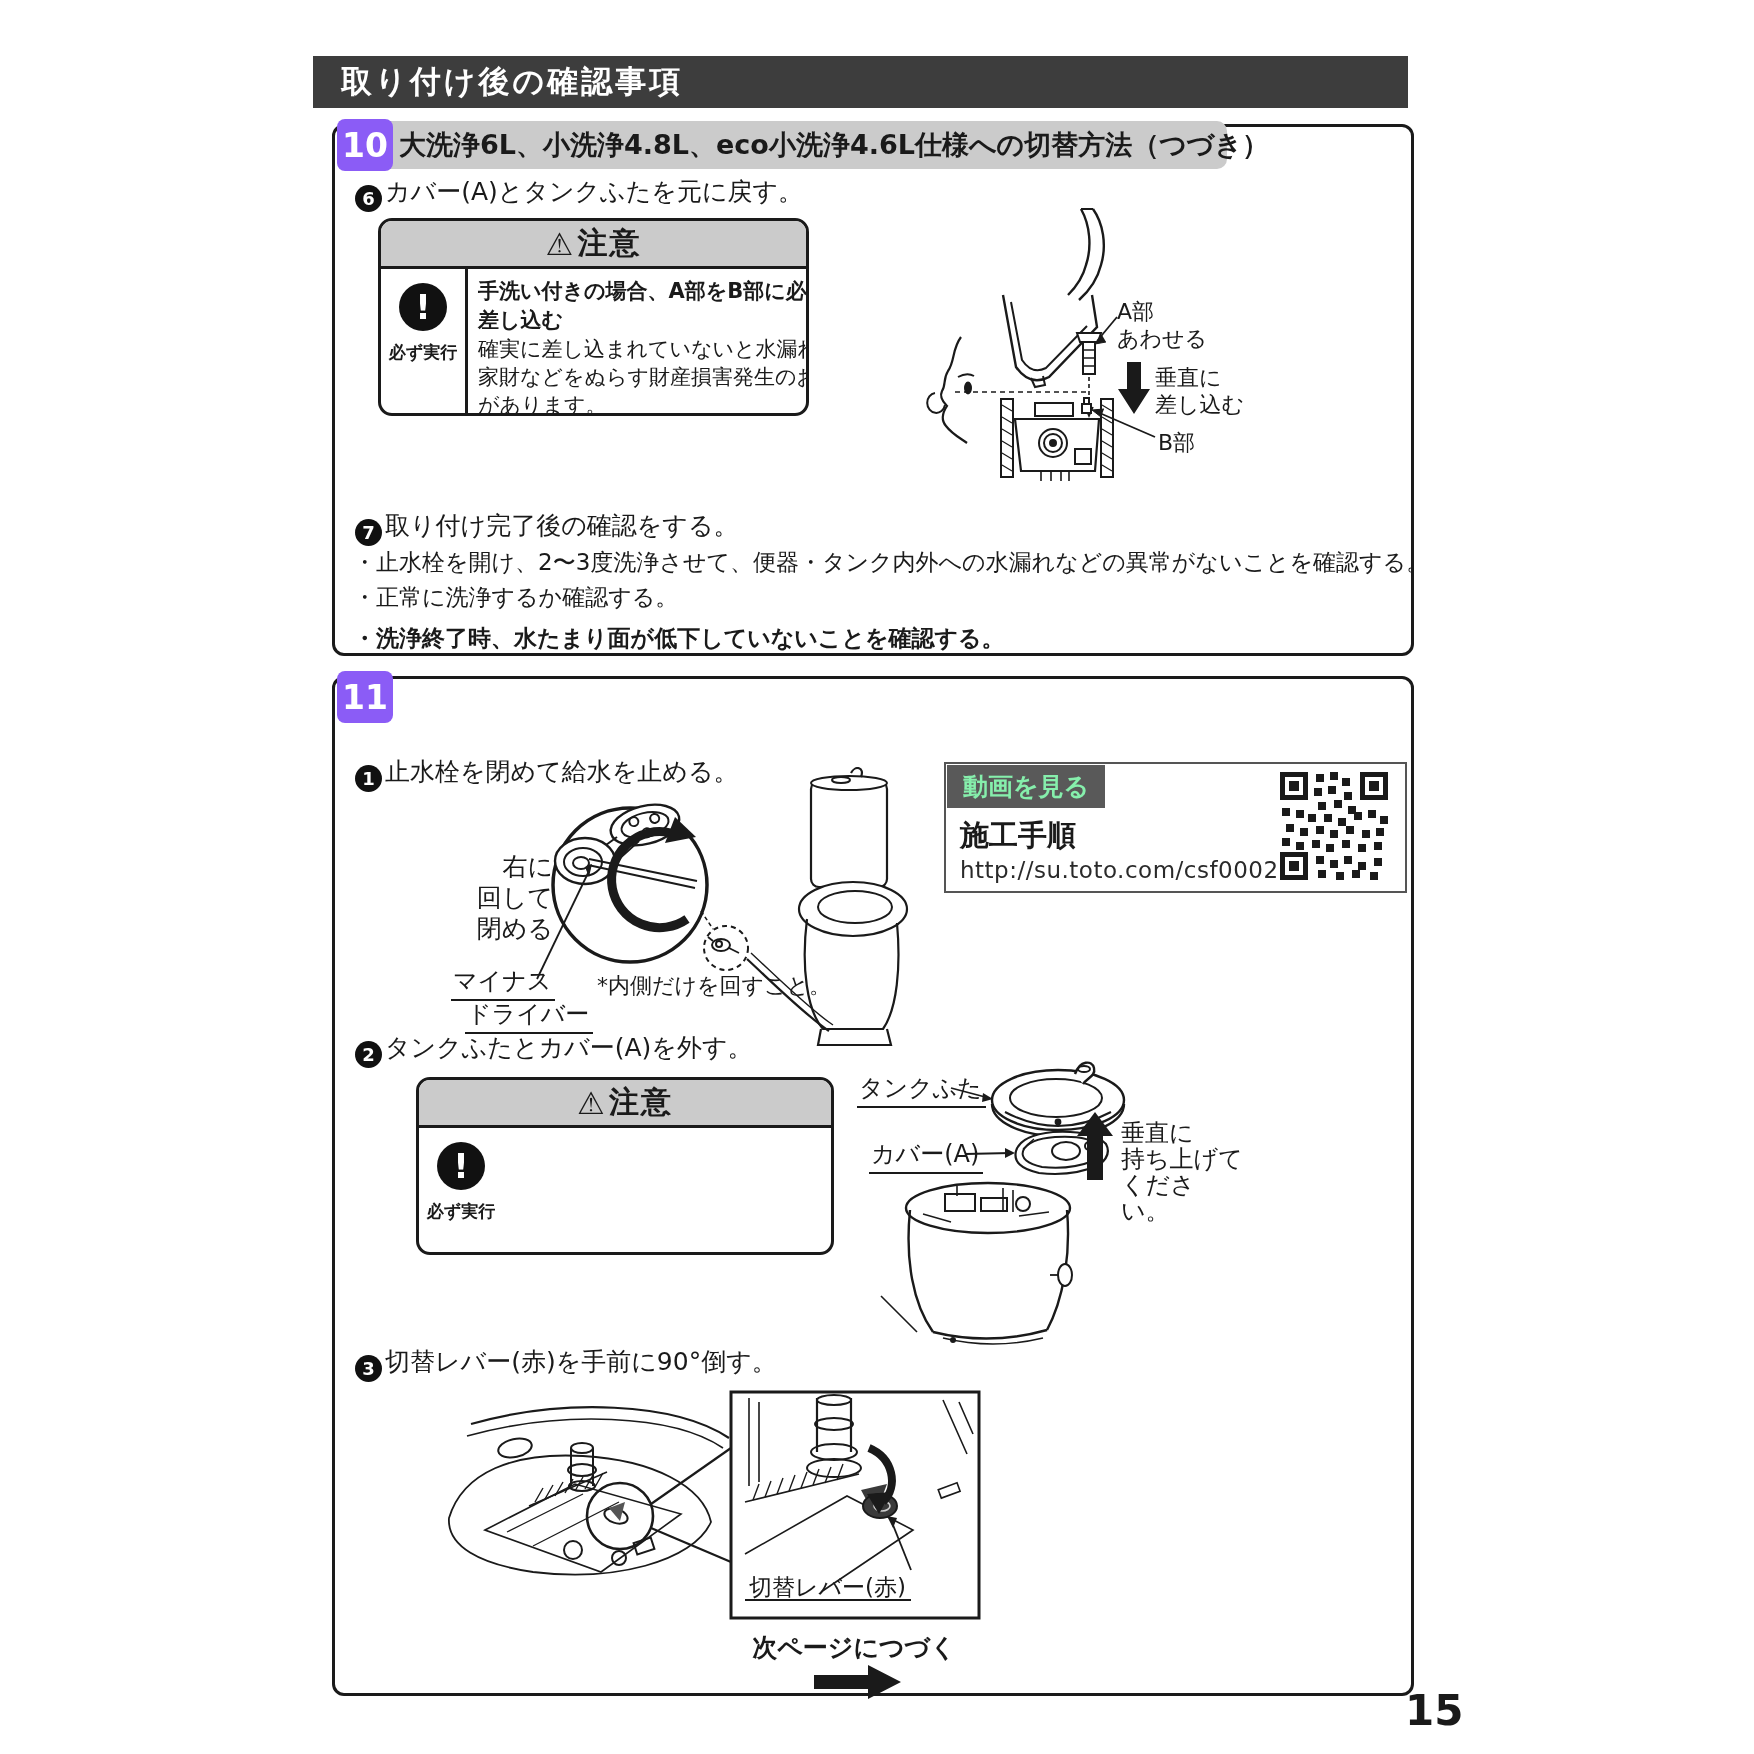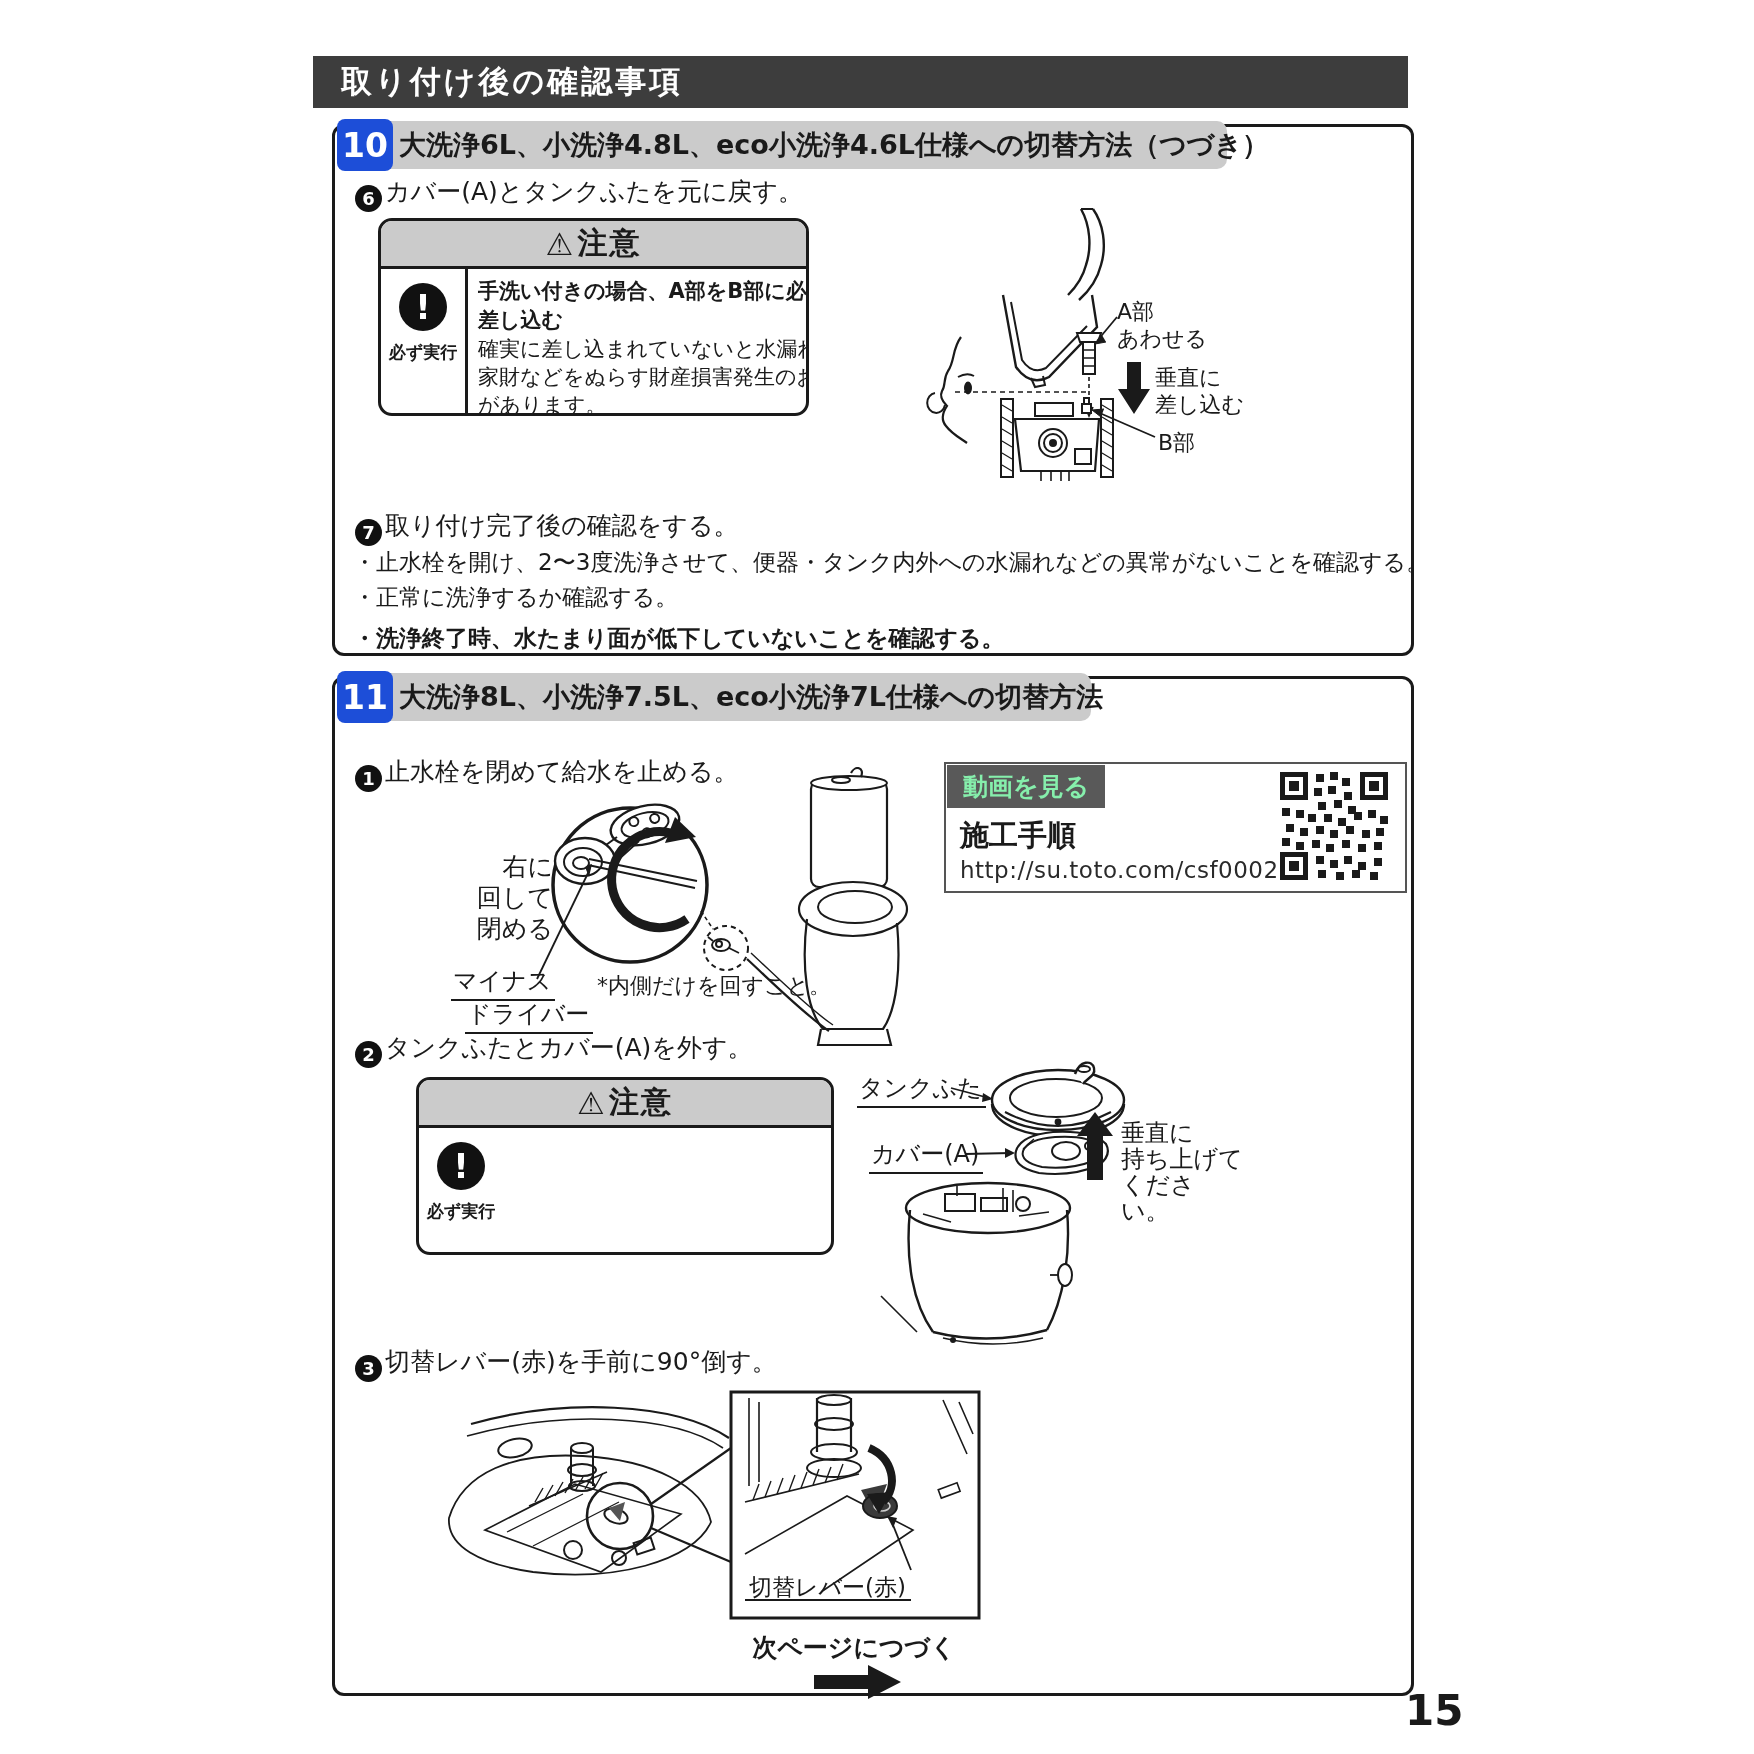--- a/index.html
+++ b/index.html
@@ -6,21 +6,21 @@
   #page{position:relative;width:1754px;height:1754px;background:#fff;overflow:hidden;
         font-family:"DejaVu Sans",sans-serif;color:#1a1a1a;}
   .abs{position:absolute;}
   
   #topbar{left:313px;top:56px;width:1095px;height:52px;background:#3d3d3d;display:flex;align-items:center;}
   #topbar span{color:#fff;font-size:31px;font-weight:bold;letter-spacing:3px;padding-left:28px;}
   
   .secbox{border:3px solid #1a1a1a;border-radius:12px;background:#fff;}
   #box10{left:332px;top:124px;width:1076px;height:526px;}
   #box11{left:332px;top:676px;width:1076px;height:1014px;}
-  .badge{left:2px;top:-8px;width:56px;height:52px;background:#1d4ed8;border-radius:8px;
+  .badge{left:2px;top:-8px;width:56px;height:52px;background:#8b5cf6;border-radius:8px;
          color:#fff;font-size:33px;font-weight:bold;display:flex;align-items:center;justify-content:center;z-index:3;}
   .band{top:-6px;height:48px;background:#cbcbcb;border-radius:4px 10px 10px 4px;display:flex;align-items:center;z-index:2;}
   .band span{font-size:27px;font-weight:bold;padding-left:14px;white-space:nowrap;}
   #band10{left:50px;width:842px;}
   #band11{left:50px;width:706px;}
   
   .step{font-size:25px;white-space:nowrap;}
   .stepnum{display:inline-flex;width:27px;height:27px;border-radius:50%;background:#111;color:#fff;
            font-size:18px;font-weight:bold;align-items:center;justify-content:center;margin-right:3px;vertical-align:-5px;}
   .bullet{font-size:23px;white-space:nowrap;}
@@ -156,23 +156,20 @@
     <div class="abs step" style="left:20px;top:382px;">
       <span class="stepnum">7</span><span>取り付け完了後の確認をする。</span>
     </div>
     <div class="abs bullet" style="left:18px;top:420px;">・止水栓を開け、2〜3度洗浄させて、便器・タンク内外への水漏れなどの異常がないことを確認する。</div>
     <div class="abs bullet" style="left:18px;top:455px;">・正常に洗浄するか確認する。</div>
     <div class="abs bullet bold" style="left:18px;top:488px;">・洗浄終了時、水たまり面が低下していないことを確認する。</div>
   </div>
 
   <div class="abs secbox" id="box11">
     <div class="abs badge">11</div>
-    <div class="abs band" id="band11">
-      <span>大洗浄8L、小洗浄7.5L、eco小洗浄7L仕様への切替方法</span>
-    </div>
 
     <div class="abs step" style="left:20px;top:76px;">
       <span class="stepnum">1</span><span>止水栓を閉めて給水を止める。</span>
     </div>
 
     <div class="abs" id="videobox">
       <div class="abs" id="vtab">動画を見る</div>
       <div class="abs" id="vtitle">施工手順</div>
       <div class="abs" id="vurl">http://su.toto.com/csf00024</div>
       <svg class="abs" id="qr" width="112" height="112" viewBox="0 0 112 112">

